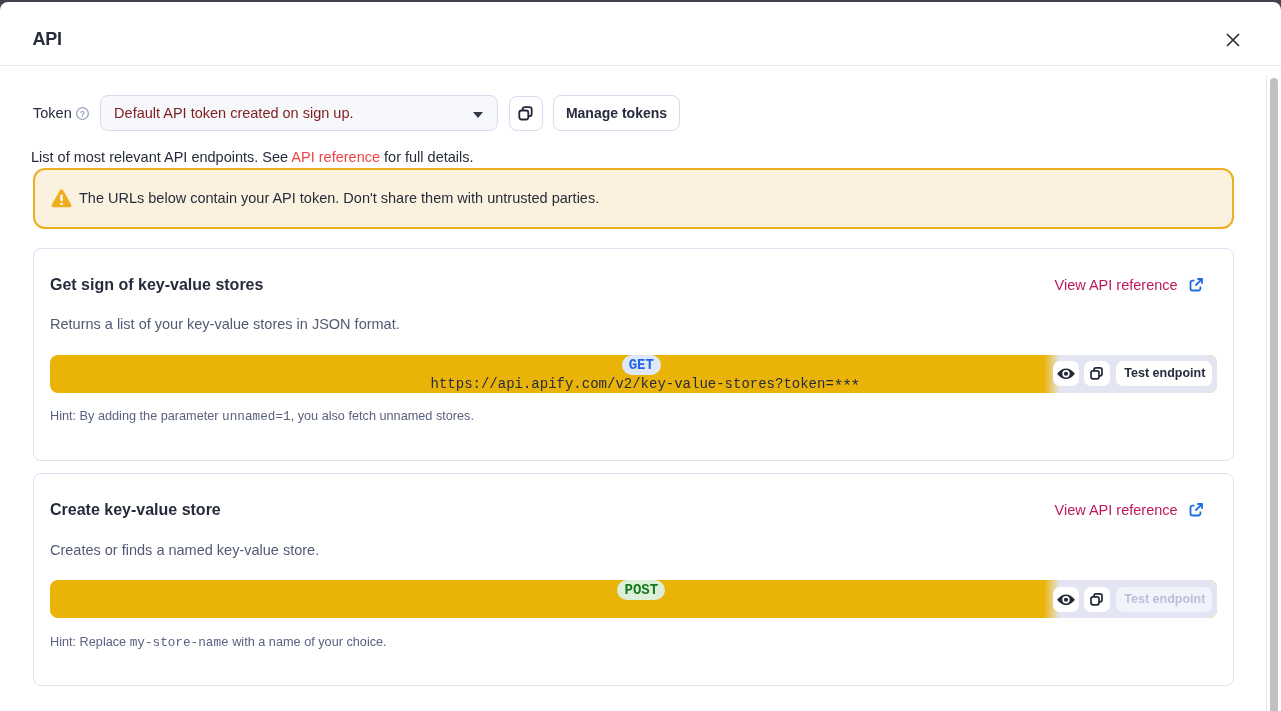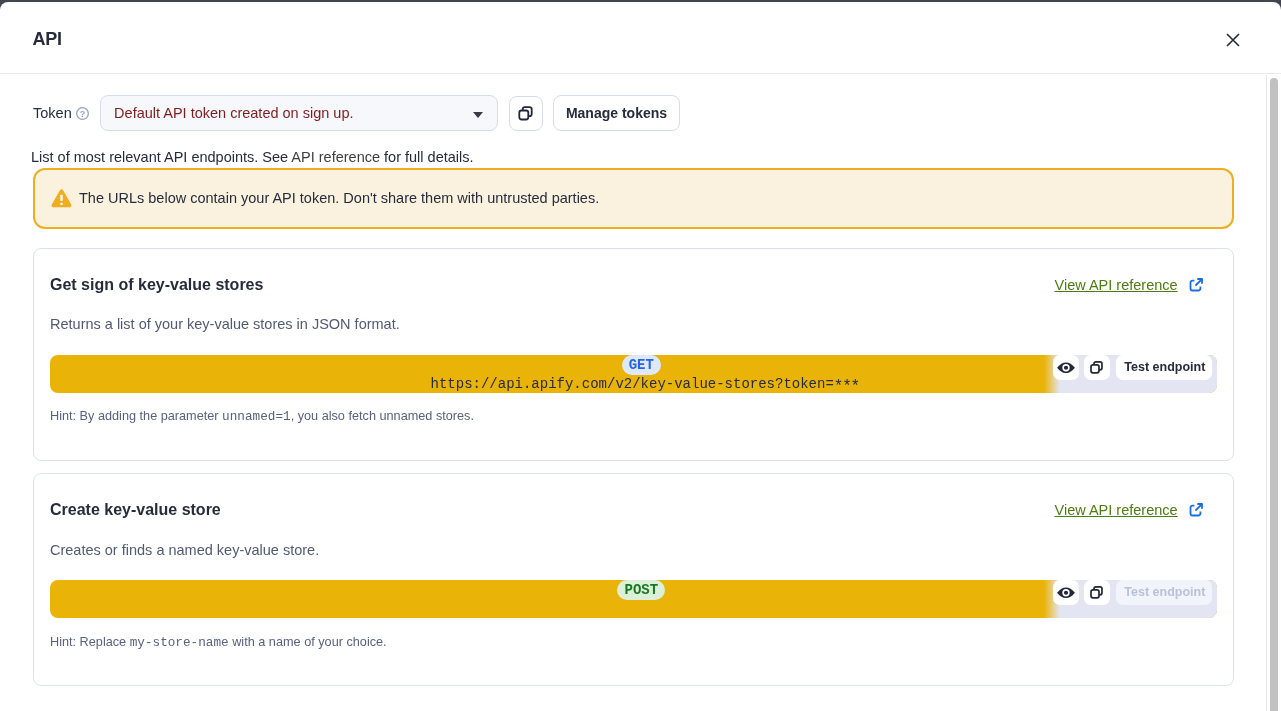--- a/index.html
+++ b/index.html
@@ -1,20 +1,20 @@
 <!DOCTYPE html>
 <html><head>
 <meta charset="utf-8">
 <style>
   * { box-sizing: border-box; margin:0; padding:0; }
   html,body { width:1281px; height:711px; overflow:hidden; }
   body { background:#42444f; font-family:"Liberation Sans", sans-serif; }
   .modal { position:absolute; left:0; top:2px; width:1281px; height:709px;
     background:#fff; border-radius:8px 8px 0 0; }
-  .header { position:relative; height:72px; border-bottom:1px solid #e8eaf2; }
+  .header { position:relative; height:64px; border-bottom:1px solid #e8eaf2; }
   .header h1 { position:absolute; left:32.5px; top:26.7px; font-size:18px; line-height:20px;
     font-weight:bold; color:#272c3d; letter-spacing:-0.2px; }
   .xbtn { position:absolute; left:1226px; top:31px; width:14px; height:14px; }
   .content { position:absolute; left:0; top:73px; width:1281px; height:636px; overflow:hidden; }
   .inner { margin-left:33px; width:1200.6px; }
 
   
   .tokrow { position:relative; height:36px; margin-top:20.3px; }
   .toklabel { position:absolute; left:0; top:0; line-height:36px; font-size:14.5px; color:#272c3d; }
   .helpic { position:absolute; left:43.4px; top:11.3px; }
@@ -25,45 +25,45 @@
     border-left:5.5px solid transparent; border-right:5.5px solid transparent;
     border-top:6px solid #353a4a; }
   .copybtn { position:absolute; left:475.5px; top:0.5px; width:34px; height:35px;
     background:#fff; border:1px solid #d6dcec; border-radius:8px;
     display:flex; align-items:center; justify-content:center; }
   .managebtn { position:absolute; left:520px; top:0; width:127px; height:36px;
     background:#fff; border:1px solid #d6dcec; border-radius:8px;
     font-size:14px; font-weight:bold; color:#272c3d; text-align:center; line-height:34px; }
 
   .listp { margin-left:-2px; margin-top:15px; font-size:14.5px; line-height:22px; color:#272c3d; }
-  .listp a { color:#404040; text-decoration:none; }
+  .listp a { color:#ef4444; text-decoration:none; }
 
   .warn { height:61px; border:2px solid #efae20; background:#faf2df;
     border-radius:12px; display:flex; align-items:center; padding-left:16px; }
   .warn .txt { font-size:14.5px; color:#272c3d; margin-left:7px; position:relative; top:-1px; }
 
   .card { border:1px solid #dde2f1; border-radius:8px; height:213px; padding:0 16px; }
   .card1 { margin-top:18.5px; }
   .card2 { margin-top:12.6px; }
   .card-head { display:flex; justify-content:space-between; padding-top:24px; height:48px; }
   .card-head h2 { font-size:16px; line-height:24px; font-weight:bold; color:#272c3d; }
-  .viewref { font-size:14.5px; line-height:24px; color:#4d7c0f; margin-right:14px;
-    display:flex; align-items:center; gap:11px;text-decoration:underline; }
+  .viewref { font-size:14.5px; line-height:24px; color:#be185d; margin-right:14px;
+    display:flex; align-items:center; gap:11px; }
   .desc { margin-top:16.5px; font-size:14.5px; line-height:22px; color:#525a74; }
   .row { position:relative; margin-top:19.5px; height:38px; background:#eab308;
     border-radius:8px; display:flex; align-items:center; padding-left:16px;flex-direction:column; }
   .badge { font-family:"Liberation Mono", monospace; font-size:14px; font-weight:bold;
     height:20px; line-height:20px; padding:0 7px; border-radius:10px; }
   .badge.get { color:#2363e4; background:#dfe8fb; }
   .badge.post { color:#17791f; background:#dcefd8; }
   .ast { display:inline-block; font-size:16px; letter-spacing:-1.2px; transform:translateY(2.8px); }
   .url { font-family:"Liberation Mono", monospace; font-size:14px; color:#272c3d;
     margin-left:7px; white-space:nowrap; }
   .actions { position:absolute; right:0; top:0; height:38px; width:172.5px;
-    border-radius:0 8px 8px 0; display:flex; align-items:flex-start; justify-content:flex-end;
+    border-radius:0 8px 8px 0; display:flex; align-items:center; justify-content:flex-end;
     padding-right:4.5px;
     background:linear-gradient(90deg, rgba(227,230,242,0) 0, #e3e6f2 16px); }
   .abtn { width:26px; height:25px; border-radius:7px; background:#fff;
     display:flex; align-items:center; justify-content:center; }
   .abtn.eye { margin-right:4.7px; }
   .abtn.cpy { margin-right:6px; }
   .testbtn { width:96.5px; height:25px; border-radius:7px; text-indent:2px; background:#fff;
     font-size:12.5px; font-weight:bold; color:#272c3d; text-align:center; line-height:25px; }
   .testbtn.dis { background:#f2f4fb; color:#b9c0db; }
   .hint { margin-top:13.5px; font-size:12.7px; line-height:20px; color:#5a6180; }

